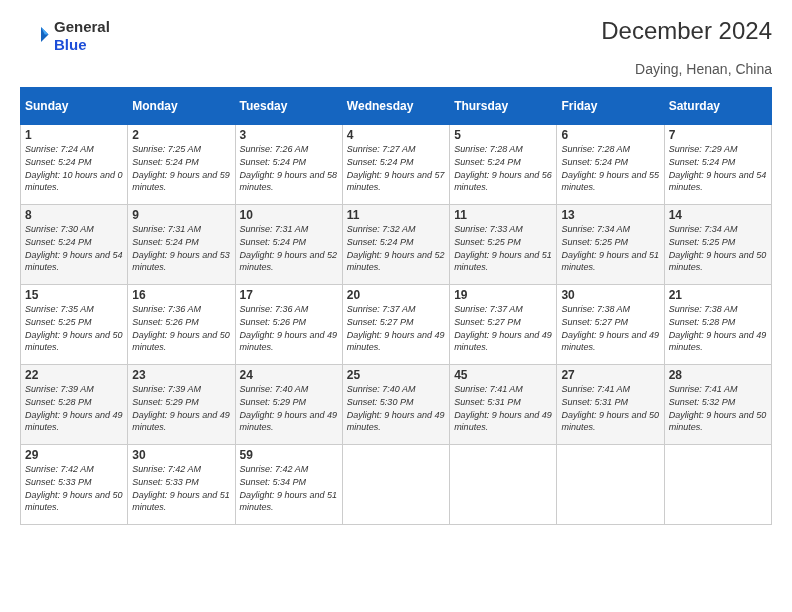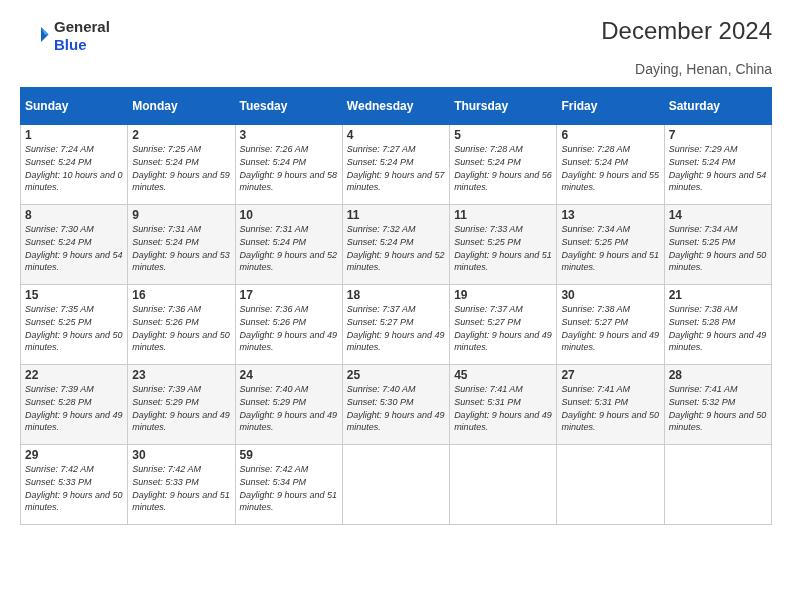--- a/index.html
+++ b/index.html
@@ -199,21 +199,21 @@
         </td>
         <td>
           <span class="day-num">16</span>
           <span class="cell-text">Sunrise: 7:36 AM<br>Sunset: 5:26 PM<br>Daylight: 9 hours and 50 minutes.</span>
         </td>
         <td>
           <span class="day-num">17</span>
           <span class="cell-text">Sunrise: 7:36 AM<br>Sunset: 5:26 PM<br>Daylight: 9 hours and 49 minutes.</span>
         </td>
         <td>
-          <span class="day-num">18</span>
+          <span class="day-num">20</span>
           <span class="cell-text">Sunrise: 7:37 AM<br>Sunset: 5:27 PM<br>Daylight: 9 hours and 49 minutes.</span>
         </td>
         <td>
           <span class="day-num">19</span>
           <span class="cell-text">Sunrise: 7:37 AM<br>Sunset: 5:27 PM<br>Daylight: 9 hours and 49 minutes.</span>
         </td>
         <td>
           <span class="day-num">30</span>
           <span class="cell-text">Sunrise: 7:38 AM<br>Sunset: 5:27 PM<br>Daylight: 9 hours and 49 minutes.</span>
         </td>

